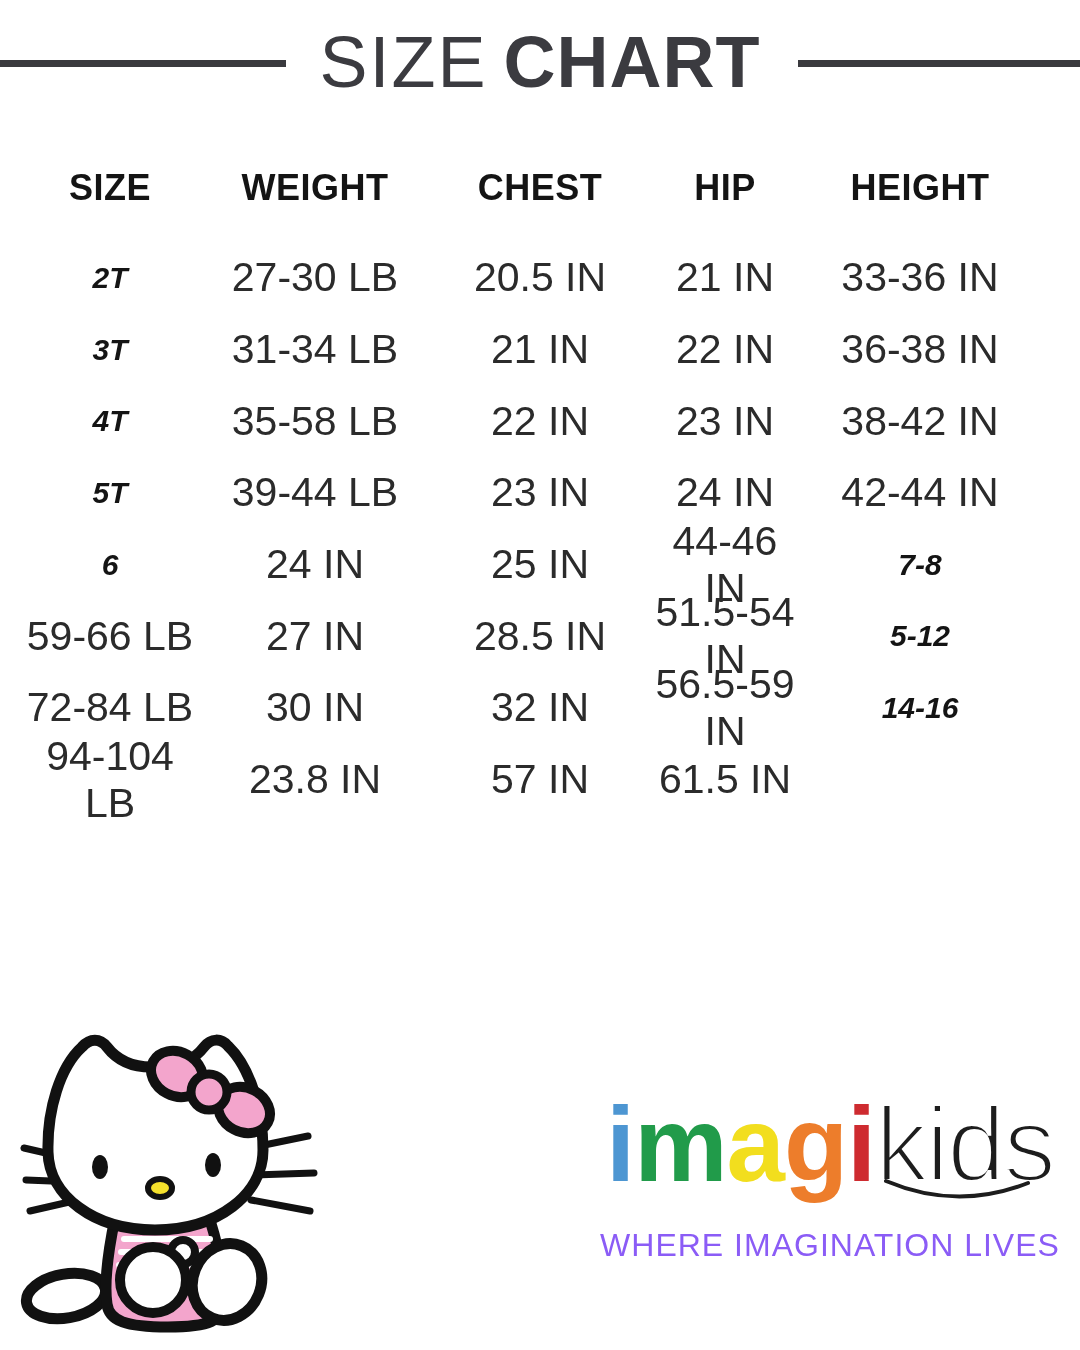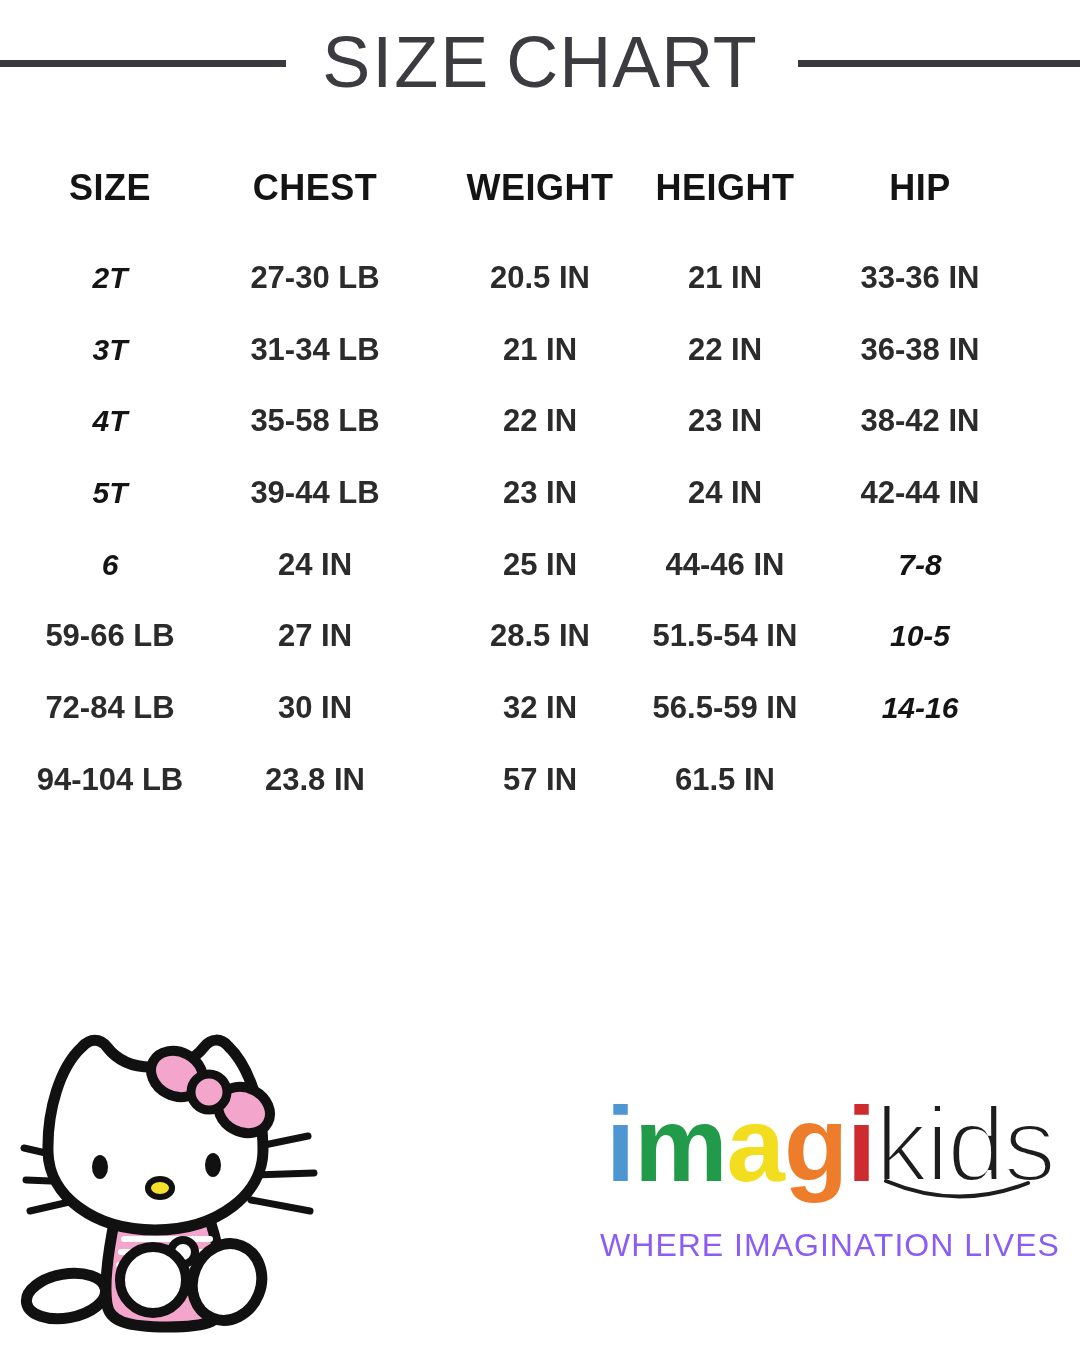--- a/index.html
+++ b/index.html
@@ -8,28 +8,28 @@
     font-family:"Liberation Sans","DejaVu Sans",sans-serif;
   }
   
   .title-row{position:absolute;top:0;left:0;width:1080px;height:130px;}
   .rule{position:absolute;top:60px;height:7px;background:#3a3a3e;}
   .rule-left{left:0;width:286px;}
   .rule-right{right:0;width:282px;}
   .title{position:absolute;top:26px;left:0;width:100%;margin:0;text-align:center;
          font-size:72px;line-height:1;color:#3b3b40;white-space:nowrap;}
   .title-light{font-weight:500;letter-spacing:2px;margin-right:16px;}
-  .title-bold{font-weight:400;letter-spacing:1px;margin-top:20px;}
+  .title-bold{font-weight:700;letter-spacing:1px;margin-top:20px;}
   
   .size-table{position:absolute;left:20px;top:158px;width:1040px;}
   .thead,.tbody{display:grid;grid-template-columns:180px 230px 220px 150px 240px;}
   .thead{height:60px;align-items:center;margin-bottom:24px;}
   .th{text-align:center;font-weight:800;font-size:36px;color:#141414;letter-spacing:0.5px;}
   .tbody{grid-auto-rows:71.7px;align-items:center;}
-  .td{text-align:center;font-size:31px;color:#2b2b2b;font-weight:bold;}
+  .td{text-align:center;font-size:41px;color:#2b2b2b;}
   .td-size{font-weight:700;font-size:30px;color:#141414;font-style:italic;}
   
   .mascot{position:absolute;left:20px;top:1022px;width:300px;height:325px;}
   
   .brand{position:absolute;left:590px;top:1092px;width:480px;text-align:center;}
   .brand-word{position:relative;display:inline-block;font-size:105px;line-height:1;
               white-space:nowrap;font-weight:700;letter-spacing:-1px;}
   .brand-kids{font-weight:400;letter-spacing:-2px;color:#1d1d1d;-webkit-text-stroke:4px #ffffff;}
   .smile{position:absolute;right:22px;bottom:-14px;width:150px;height:34px;}
   .tagline{margin-top:30px;font-size:32px;font-weight:500;letter-spacing:1px;
@@ -42,24 +42,24 @@
 
   <div class="title-row">
     <div class="rule rule-left"></div>
     <h1 class="title"><span class="title-light">SIZE</span><span class="title-bold">CHART</span></h1>
     <div class="rule rule-right"></div>
   </div>
 
   <div class="size-table">
     <div class="thead" id="thead">
         <div class="th">SIZE</div>
+        <div class="th">WEIGHT</div>
         <div class="th">CHEST</div>
-        <div class="th">WEIGHT</div>
+        <div class="th">HIP</div>
         <div class="th">HEIGHT</div>
-        <div class="th">HIP</div>
       </div>
     <div class="tbody" id="tbody">
         <div class="td td-size">2T</div>
         <div class="td">27-30 LB</div>
         <div class="td">20.5 IN</div>
         <div class="td">21 IN</div>
         <div class="td">33-36 IN</div>
         <div class="td td-size">3T</div>
         <div class="td">31-34 LB</div>
         <div class="td">21 IN</div>
@@ -77,21 +77,21 @@
         <div class="td">42-44 IN</div>
         <div class="td td-size">6</div>
         <div class="td">24 IN</div>
         <div class="td">25 IN</div>
         <div class="td">44-46 IN</div>
         <div class="td td-size">7-8</div>
         <div class="td">59-66 LB</div>
         <div class="td">27 IN</div>
         <div class="td">28.5 IN</div>
         <div class="td">51.5-54 IN</div>
-        <div class="td td-size">10-5</div>
+        <div class="td td-size">5-12</div>
         <div class="td">72-84 LB</div>
         <div class="td">30 IN</div>
         <div class="td">32 IN</div>
         <div class="td">56.5-59 IN</div>
         <div class="td td-size">14-16</div>
         <div class="td">94-104 LB</div>
         <div class="td">23.8 IN</div>
         <div class="td">57 IN</div>
         <div class="td">61.5 IN</div>
       </div>

